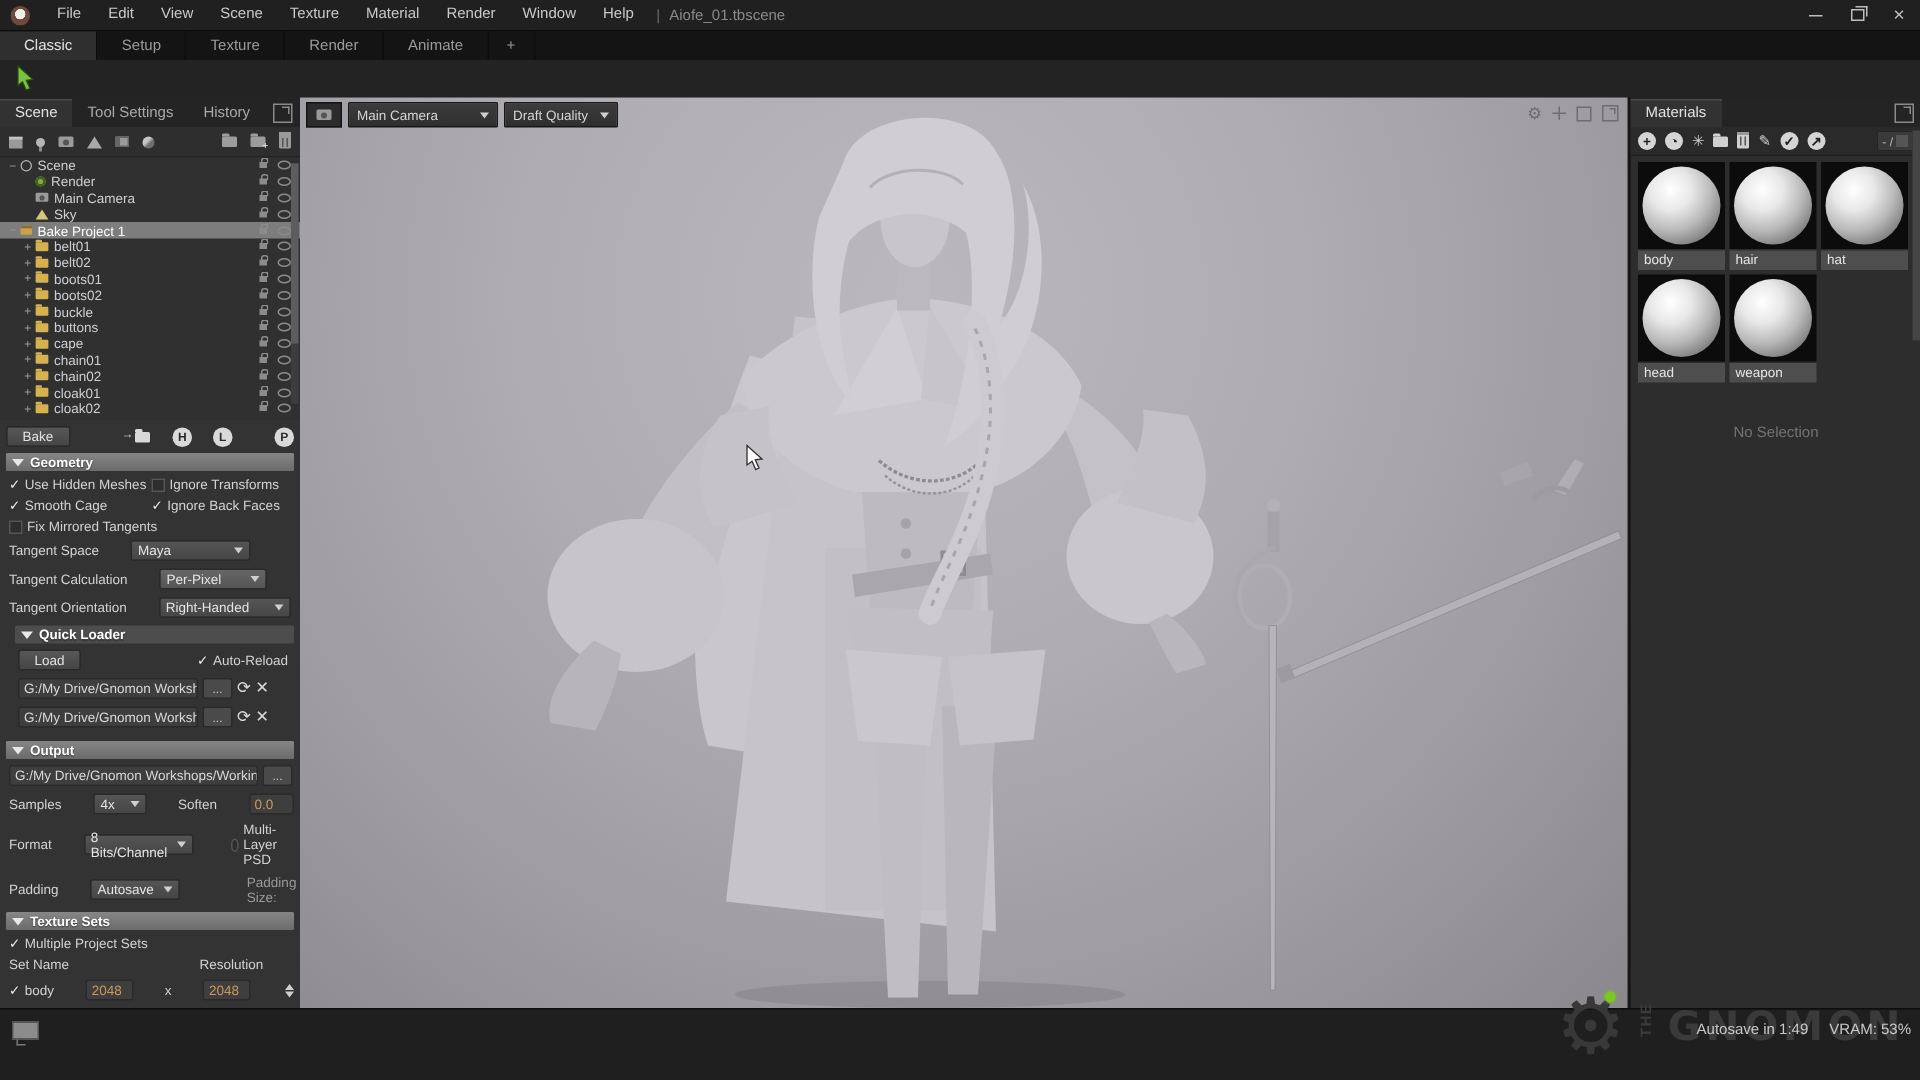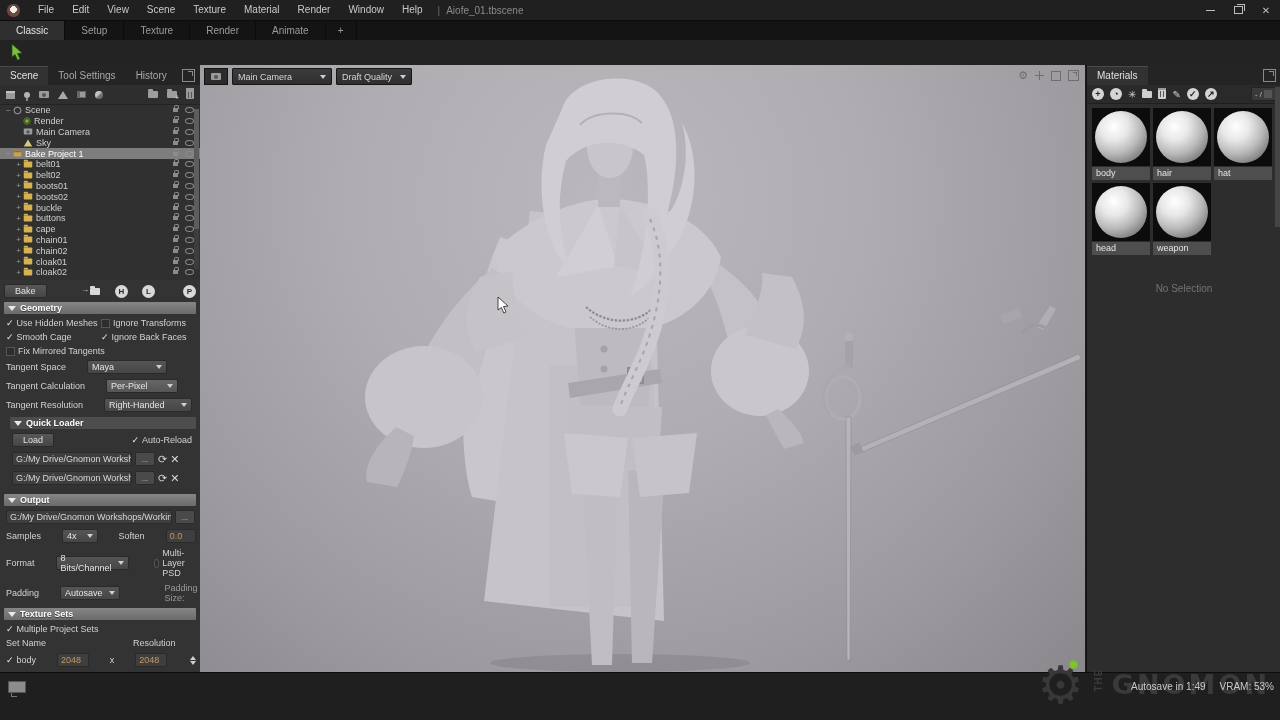--- a/index.html
+++ b/index.html
@@ -398,21 +398,21 @@
           </span>
       </div>
       <div class="fldrow">
         <span>Tangent Calculation</span>
         <span class="dd" style="width:62px;background:linear-gradient(#666,#555)">
             <span>Per-Pixel</span>
             <span class="caret"></span>
           </span>
       </div>
       <div class="fldrow">
-        <span>Tangent Resolution</span>
+        <span>Tangent Orientation</span>
         <span class="dd" style="width:78px">
             <span>Right-Handed</span>
             <span class="caret"></span>
           </span>
       </div>
 
       <div class="sechdr sub" style="margin-left:6px">
         <span class="tri"></span>
         <span>Quick Loader</span>
       </div>

